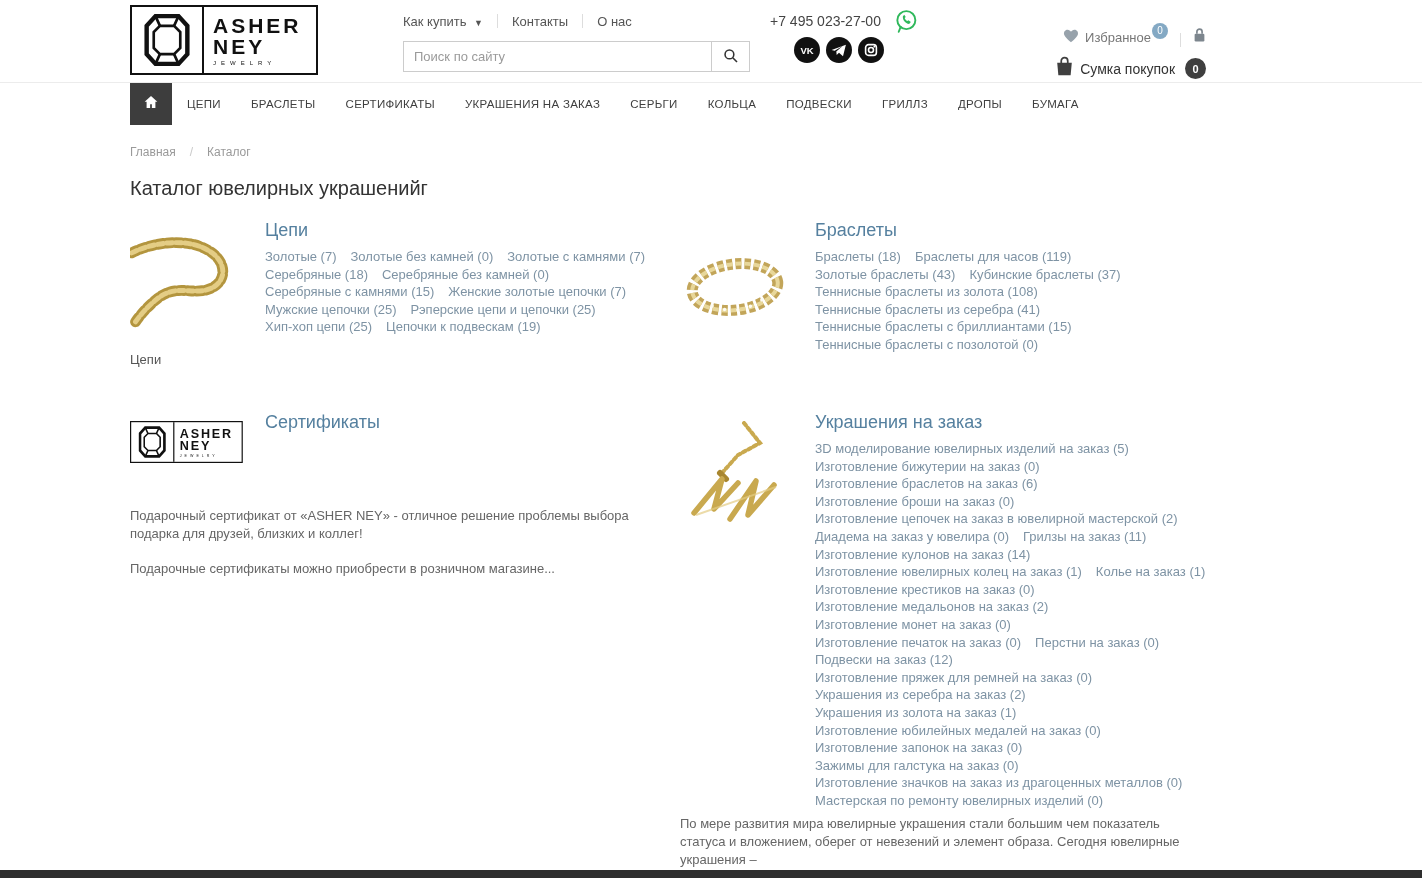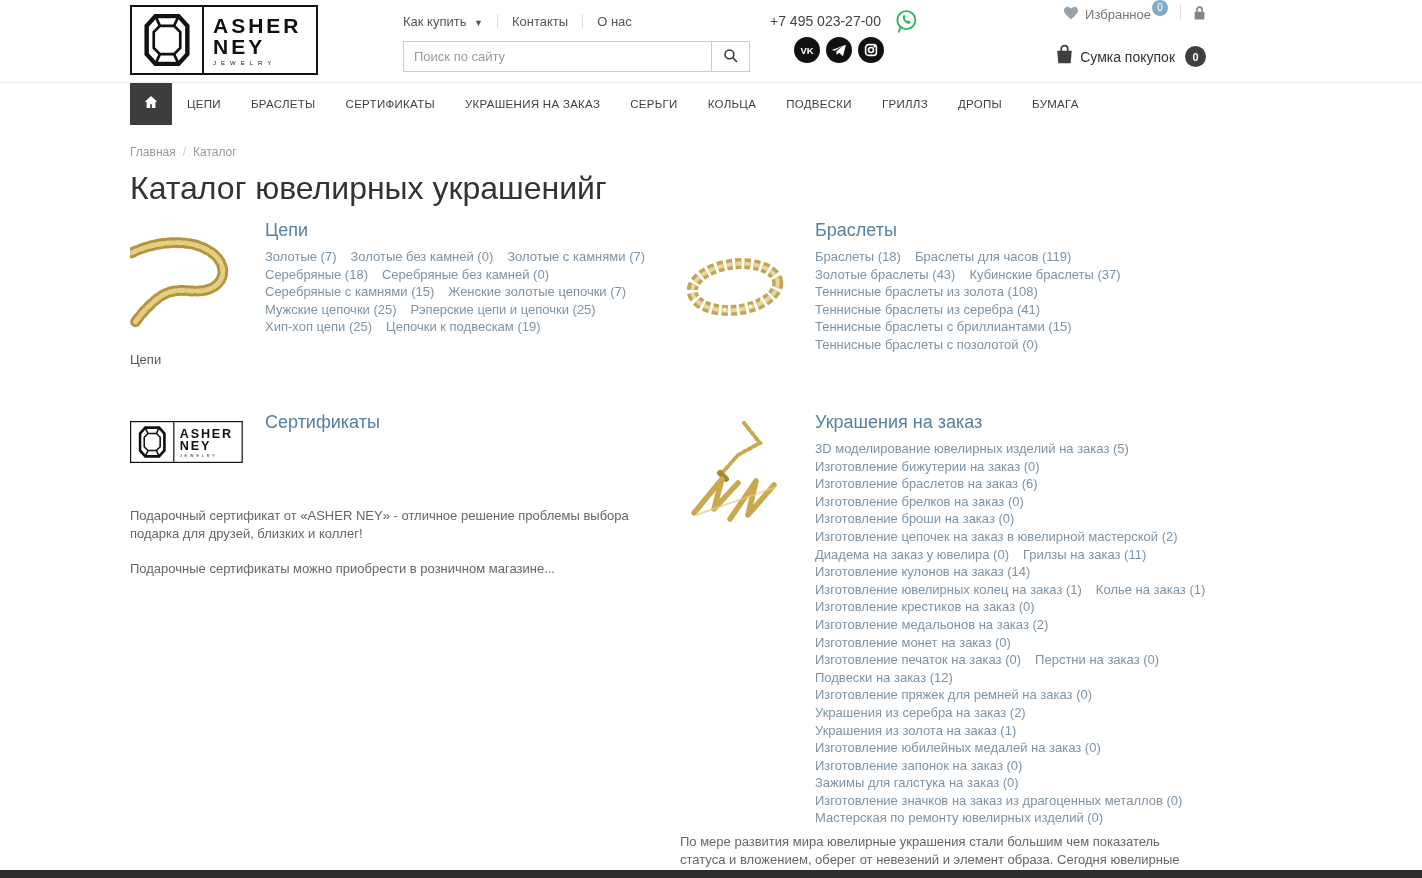--- a/index.html
+++ b/index.html
@@ -34,41 +34,41 @@
   .search-btn{width:38px;border:none;border-left:1px solid #ccc;background:#fff;display:flex;align-items:center;justify-content:center;cursor:pointer;}
 
   .header-contact{margin-left:20px;display:flex;flex-direction:column;}
   .phone-row{display:flex;align-items:center;height:32px;}
   .phone{font-size:14px;color:#444;white-space:nowrap;}
   .wa-icon{margin-left:12px;width:26px;height:26px;}
   .social-row{display:flex;gap:6px;margin-left:24px;}
   .social{width:26px;height:26px;display:block;}
 
   .header-right{margin-left:auto;display:flex;flex-direction:column;align-items:flex-end;}
-  .fav-row{display:flex;align-items:flex-start;height:30px;}
+  .fav-row{display:flex;align-items:flex-end;height:30px;margin-top:12px;}
   .fav-label{font-size:13px;color:#777;margin-left:6px;}
   .badge-fav{display:inline-flex;align-items:center;justify-content:center;width:16px;height:16px;border-radius:50%;
     background:#84a9c4;color:#fff;font-size:10px;position:relative;top:-7px;margin-left:1px;}
   .fav-sep{width:1px;height:14px;background:#ddd;margin:0 12px;}
   .bag-row{display:flex;align-items:center;margin-top:8px;}
   .bag-label{font-size:14px;color:#333;margin:0 10px 0 4px;}
   .badge-bag{display:inline-flex;align-items:center;justify-content:center;width:21px;height:21px;border-radius:50%;
     background:#3f3f3f;color:#fff;font-size:11px;font-weight:bold;}
 
   
   .navwrap{border-top:1px solid #ececec;}
   .nav{display:flex;align-items:stretch;height:42px;}
   .nav-home{width:42px;background:#3d3d3d;display:flex;align-items:center;justify-content:center;cursor:pointer;}
   .nav-item{display:flex;align-items:center;padding:0 15px;font-size:11.5px;color:#3f3f3f;letter-spacing:.3px;white-space:nowrap;}
 
   
-  .breadcrumb{margin-top:20px;font-size:12px;color:#9a9a9a;display:flex;align-items:center;gap:7px;}
+  .breadcrumb{margin-top:20px;font-size:12px;color:#9a9a9a;display:flex;align-items:center;gap:14px;}
   .breadcrumb a{color:#9a9a9a;}
   .bc-sep{color:#c9c9c9;}
-  .page-title{margin:14px 0 12px 0;font-size:32px;font-weight:400;color:#333;line-height:30px;}
+  .page-title{margin:14px 0 12px 0;font-size:20px;font-weight:400;color:#333;line-height:30px;}
 
   .cat-grid{margin-top:16px;display:grid;grid-template-columns:528px 526px;column-gap:22px;row-gap:44px;align-items:start;}
   .cat-head{display:flex;}
   .cat-imgcol{width:135px;flex:none;}
   .cat-img{margin-top:10px;}
   .cat-caption{margin-top:14px;font-size:13px;color:#555;}
   .cat-body{flex:1;min-width:0;}
   .cat-title{font-size:18px;color:#55809f;line-height:22px;display:inline-block;}
   .cat-lines{margin-top:7px;}
   .cat-line{line-height:17.6px;font-size:13px;}
@@ -308,21 +308,20 @@
                 <path d="M40 52 l6 6" stroke="#a8862f" stroke-width="6" stroke-linecap="round"></path>
                 <path d="M14 92 L42 58 L34 88 L58 62" fill="none" stroke="#c9a94f" stroke-width="5.5" stroke-linecap="round" stroke-linejoin="round"></path>
                 <path d="M50 98 L76 60 L68 94 L94 64" fill="none" stroke="#c9a94f" stroke-width="5.5" stroke-linecap="round" stroke-linejoin="round"></path>
                 <path d="M16 94 L96 66" stroke="#e4cd85" stroke-width="2" opacity=".7"></path>
               </svg></a>
           </div>
           <div class="cat-body"><a class="cat-title">Украшения на заказ</a><div class="cat-lines">
               <div class="cat-line"><a class="cat-link">3D моделирование ювелирных изделий на заказ (5)</a></div>
               <div class="cat-line"><a class="cat-link">Изготовление бижутерии на заказ (0)</a></div>
               <div class="cat-line"><a class="cat-link">Изготовление браслетов на заказ (6)</a></div>
-              <div class="cat-line"><a class="cat-link">Изготовление брелков на заказ (0)</a></div>
               <div class="cat-line"><a class="cat-link">Изготовление броши на заказ (0)</a></div>
               <div class="cat-line"><a class="cat-link">Изготовление цепочек на заказ в ювелирной мастерской (2)</a></div>
               <div class="cat-line"><a class="cat-link">Диадема на заказ у ювелира (0)</a><a class="cat-link">Грилзы на заказ (11)</a></div>
               <div class="cat-line"><a class="cat-link">Изготовление кулонов на заказ (14)</a></div>
               <div class="cat-line"><a class="cat-link">Изготовление ювелирных колец на заказ (1)</a><a class="cat-link">Колье на заказ (1)</a></div>
               <div class="cat-line"><a class="cat-link">Изготовление крестиков на заказ (0)</a></div>
               <div class="cat-line"><a class="cat-link">Изготовление медальонов на заказ (2)</a></div>
               <div class="cat-line"><a class="cat-link">Изготовление монет на заказ (0)</a></div>
               <div class="cat-line"><a class="cat-link">Изготовление печаток на заказ (0)</a><a class="cat-link">Перстни на заказ (0)</a></div>
               <div class="cat-line"><a class="cat-link">Подвески на заказ (12)</a></div>

